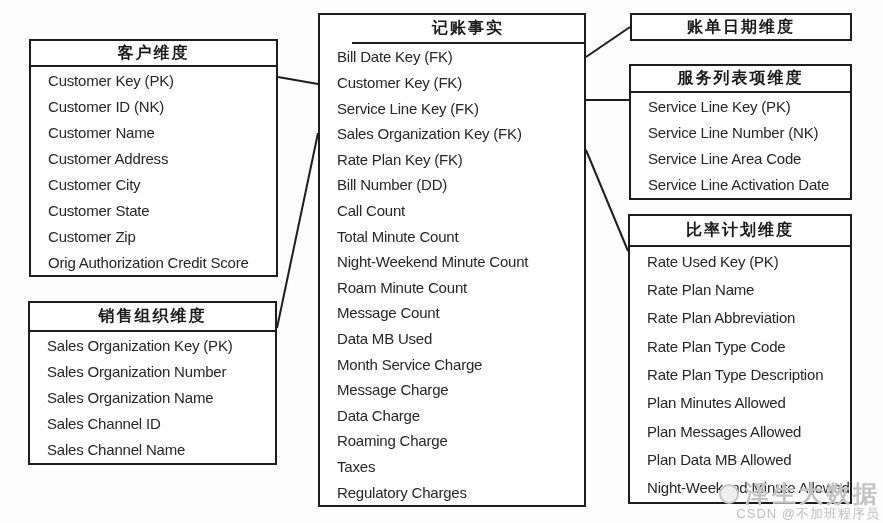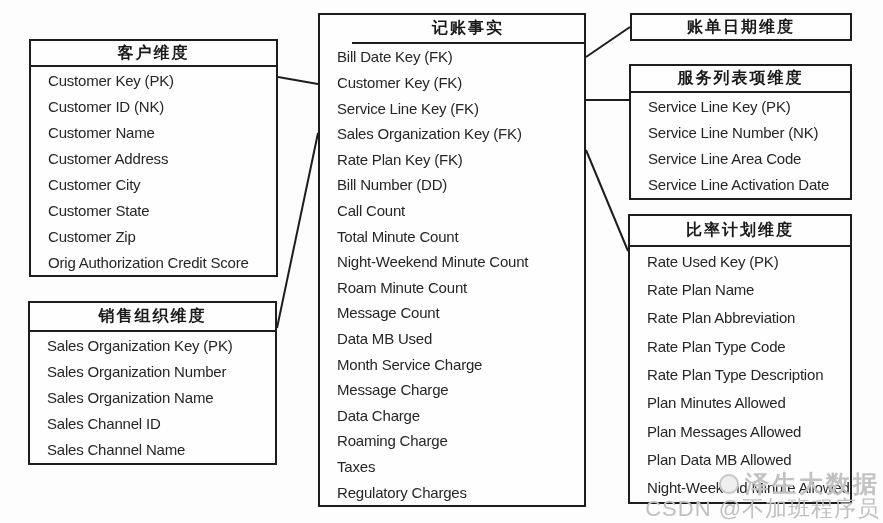--- a/index.html
+++ b/index.html
@@ -102,21 +102,21 @@
   .wm-circle {
     display: inline-block;
     width: 20px;
     height: 20px;
     border-radius: 50%;
     border: 2px solid #c6c6c6;
     background: #efefef;
     box-sizing: border-box;
   }
   .wm-credit {
-    font-size: 22px;
+    font-size: 13px;
     letter-spacing: 1px;
     color: #c0c0c0;
     line-height: 1.1;
     margin-top: 1px;
   }
 </style>
 </head>
 <body>
 
 <div class="canvas">

